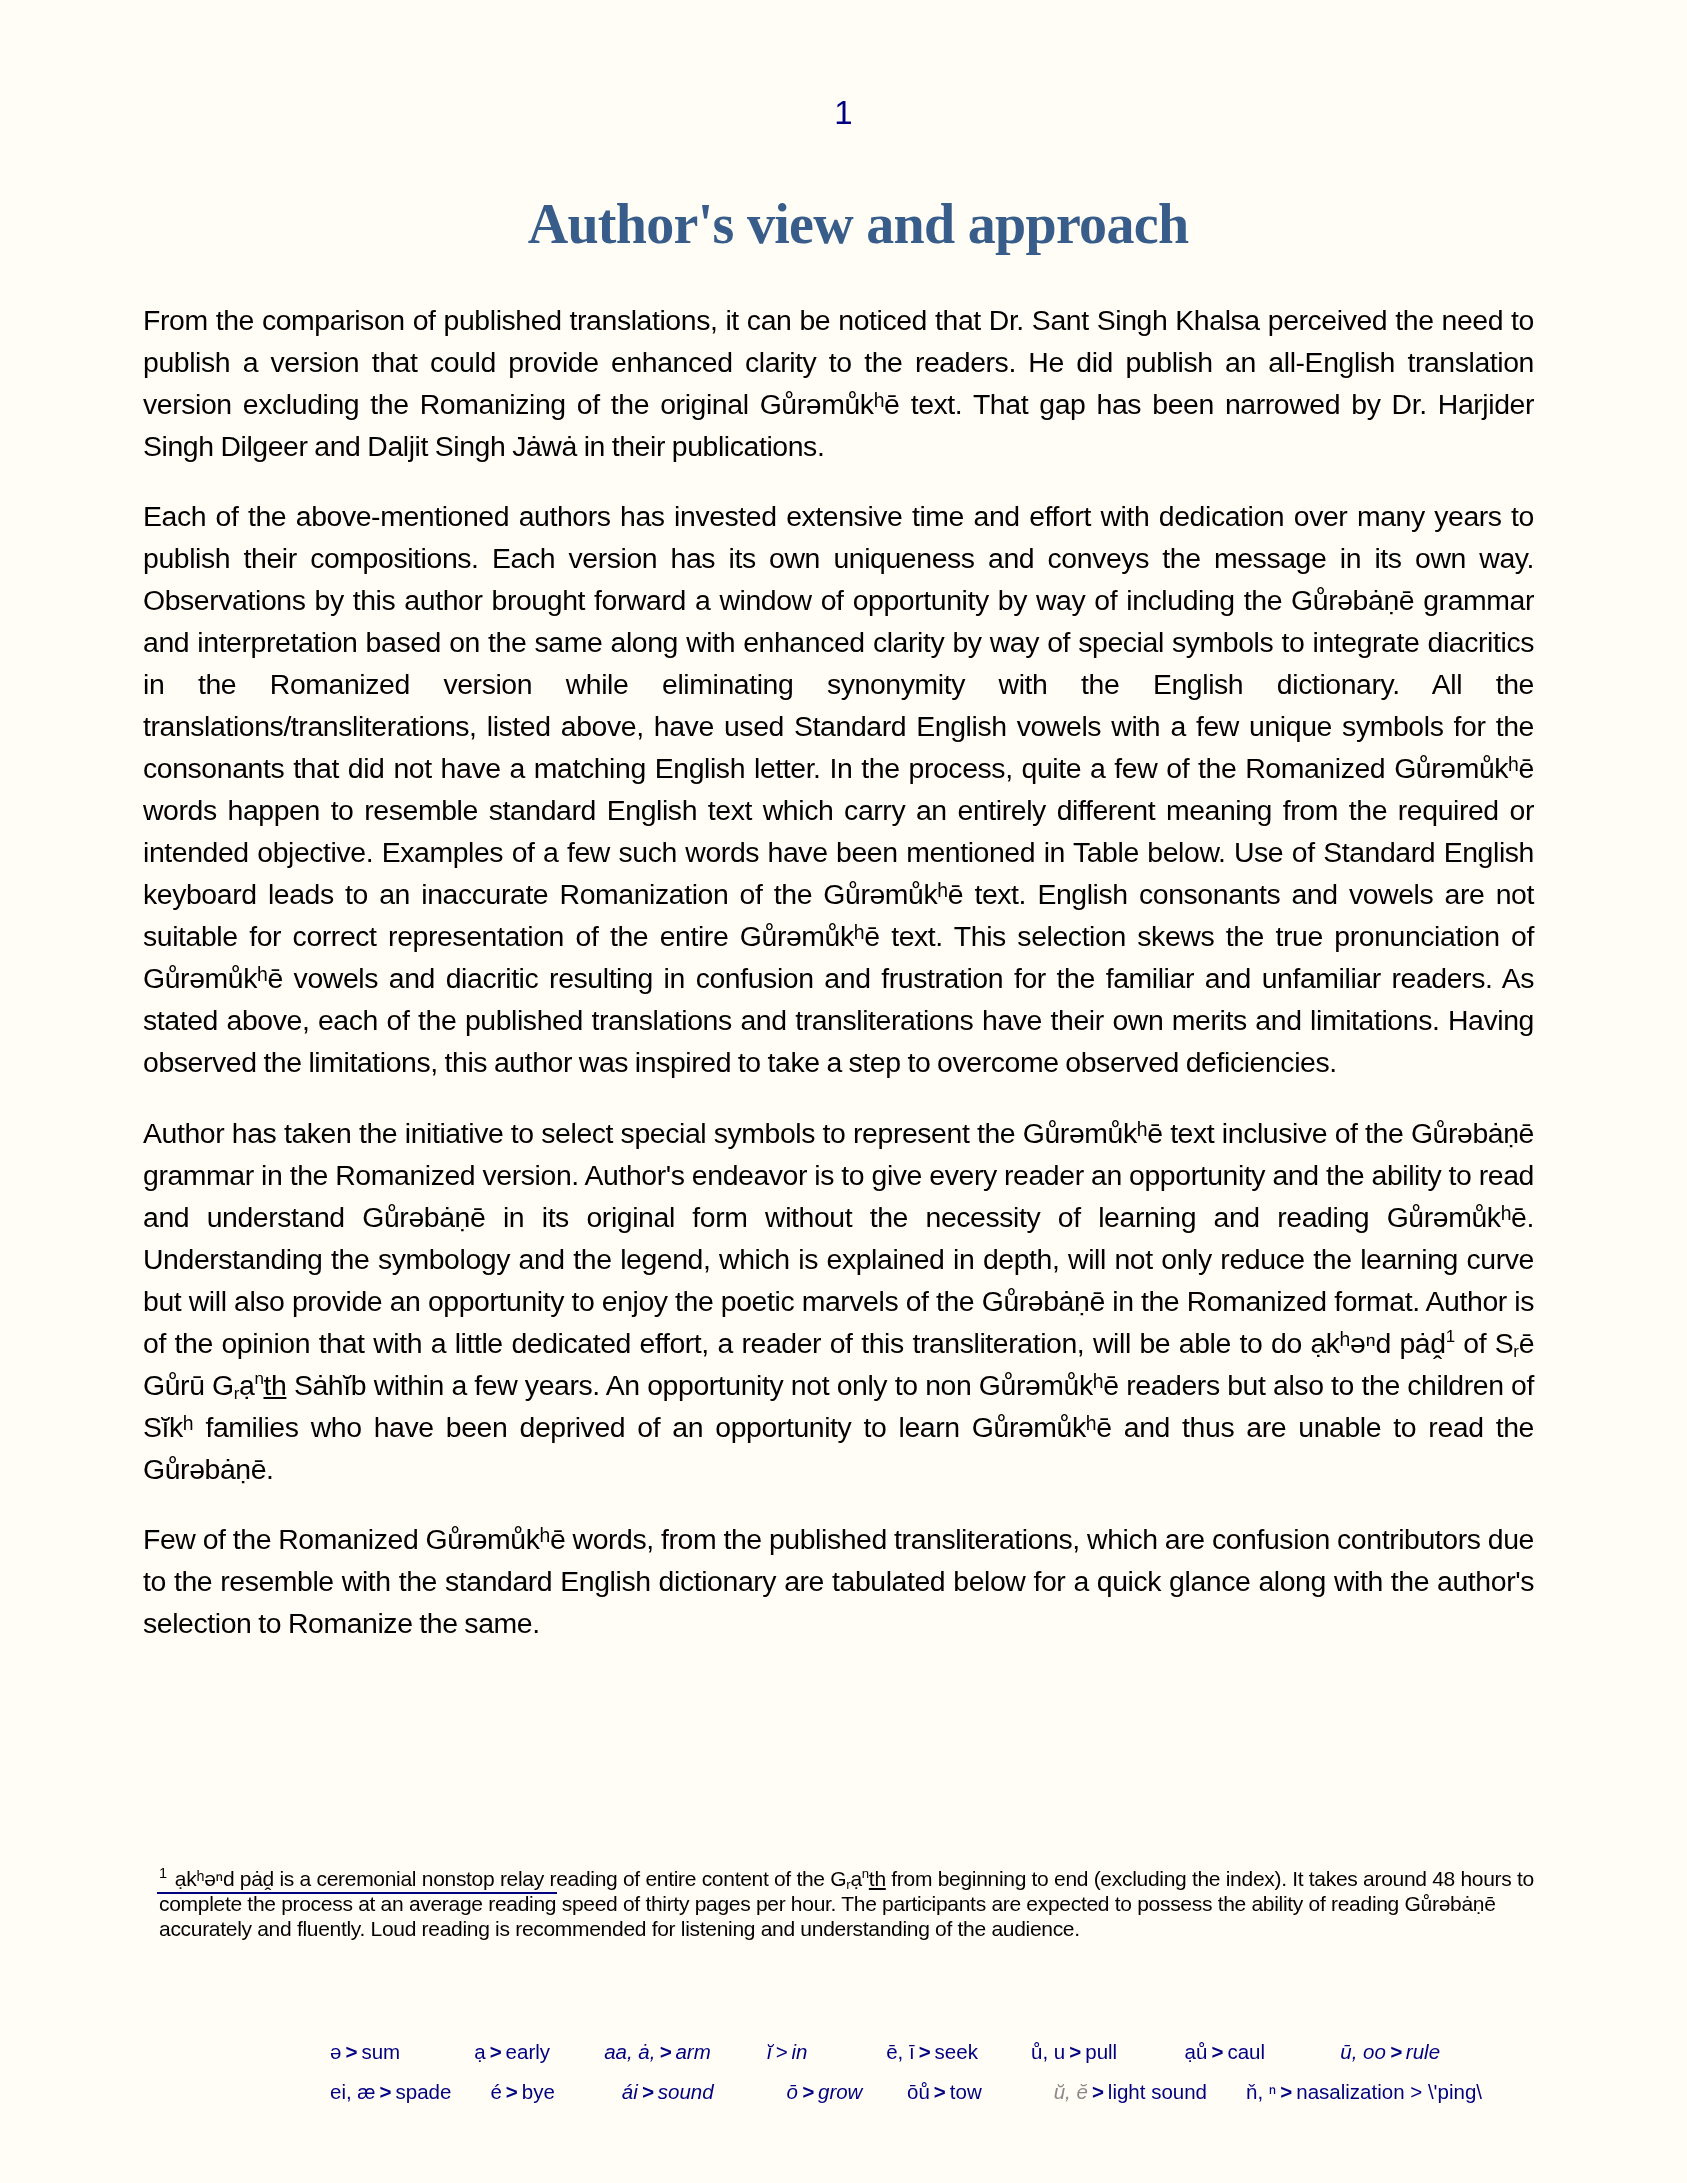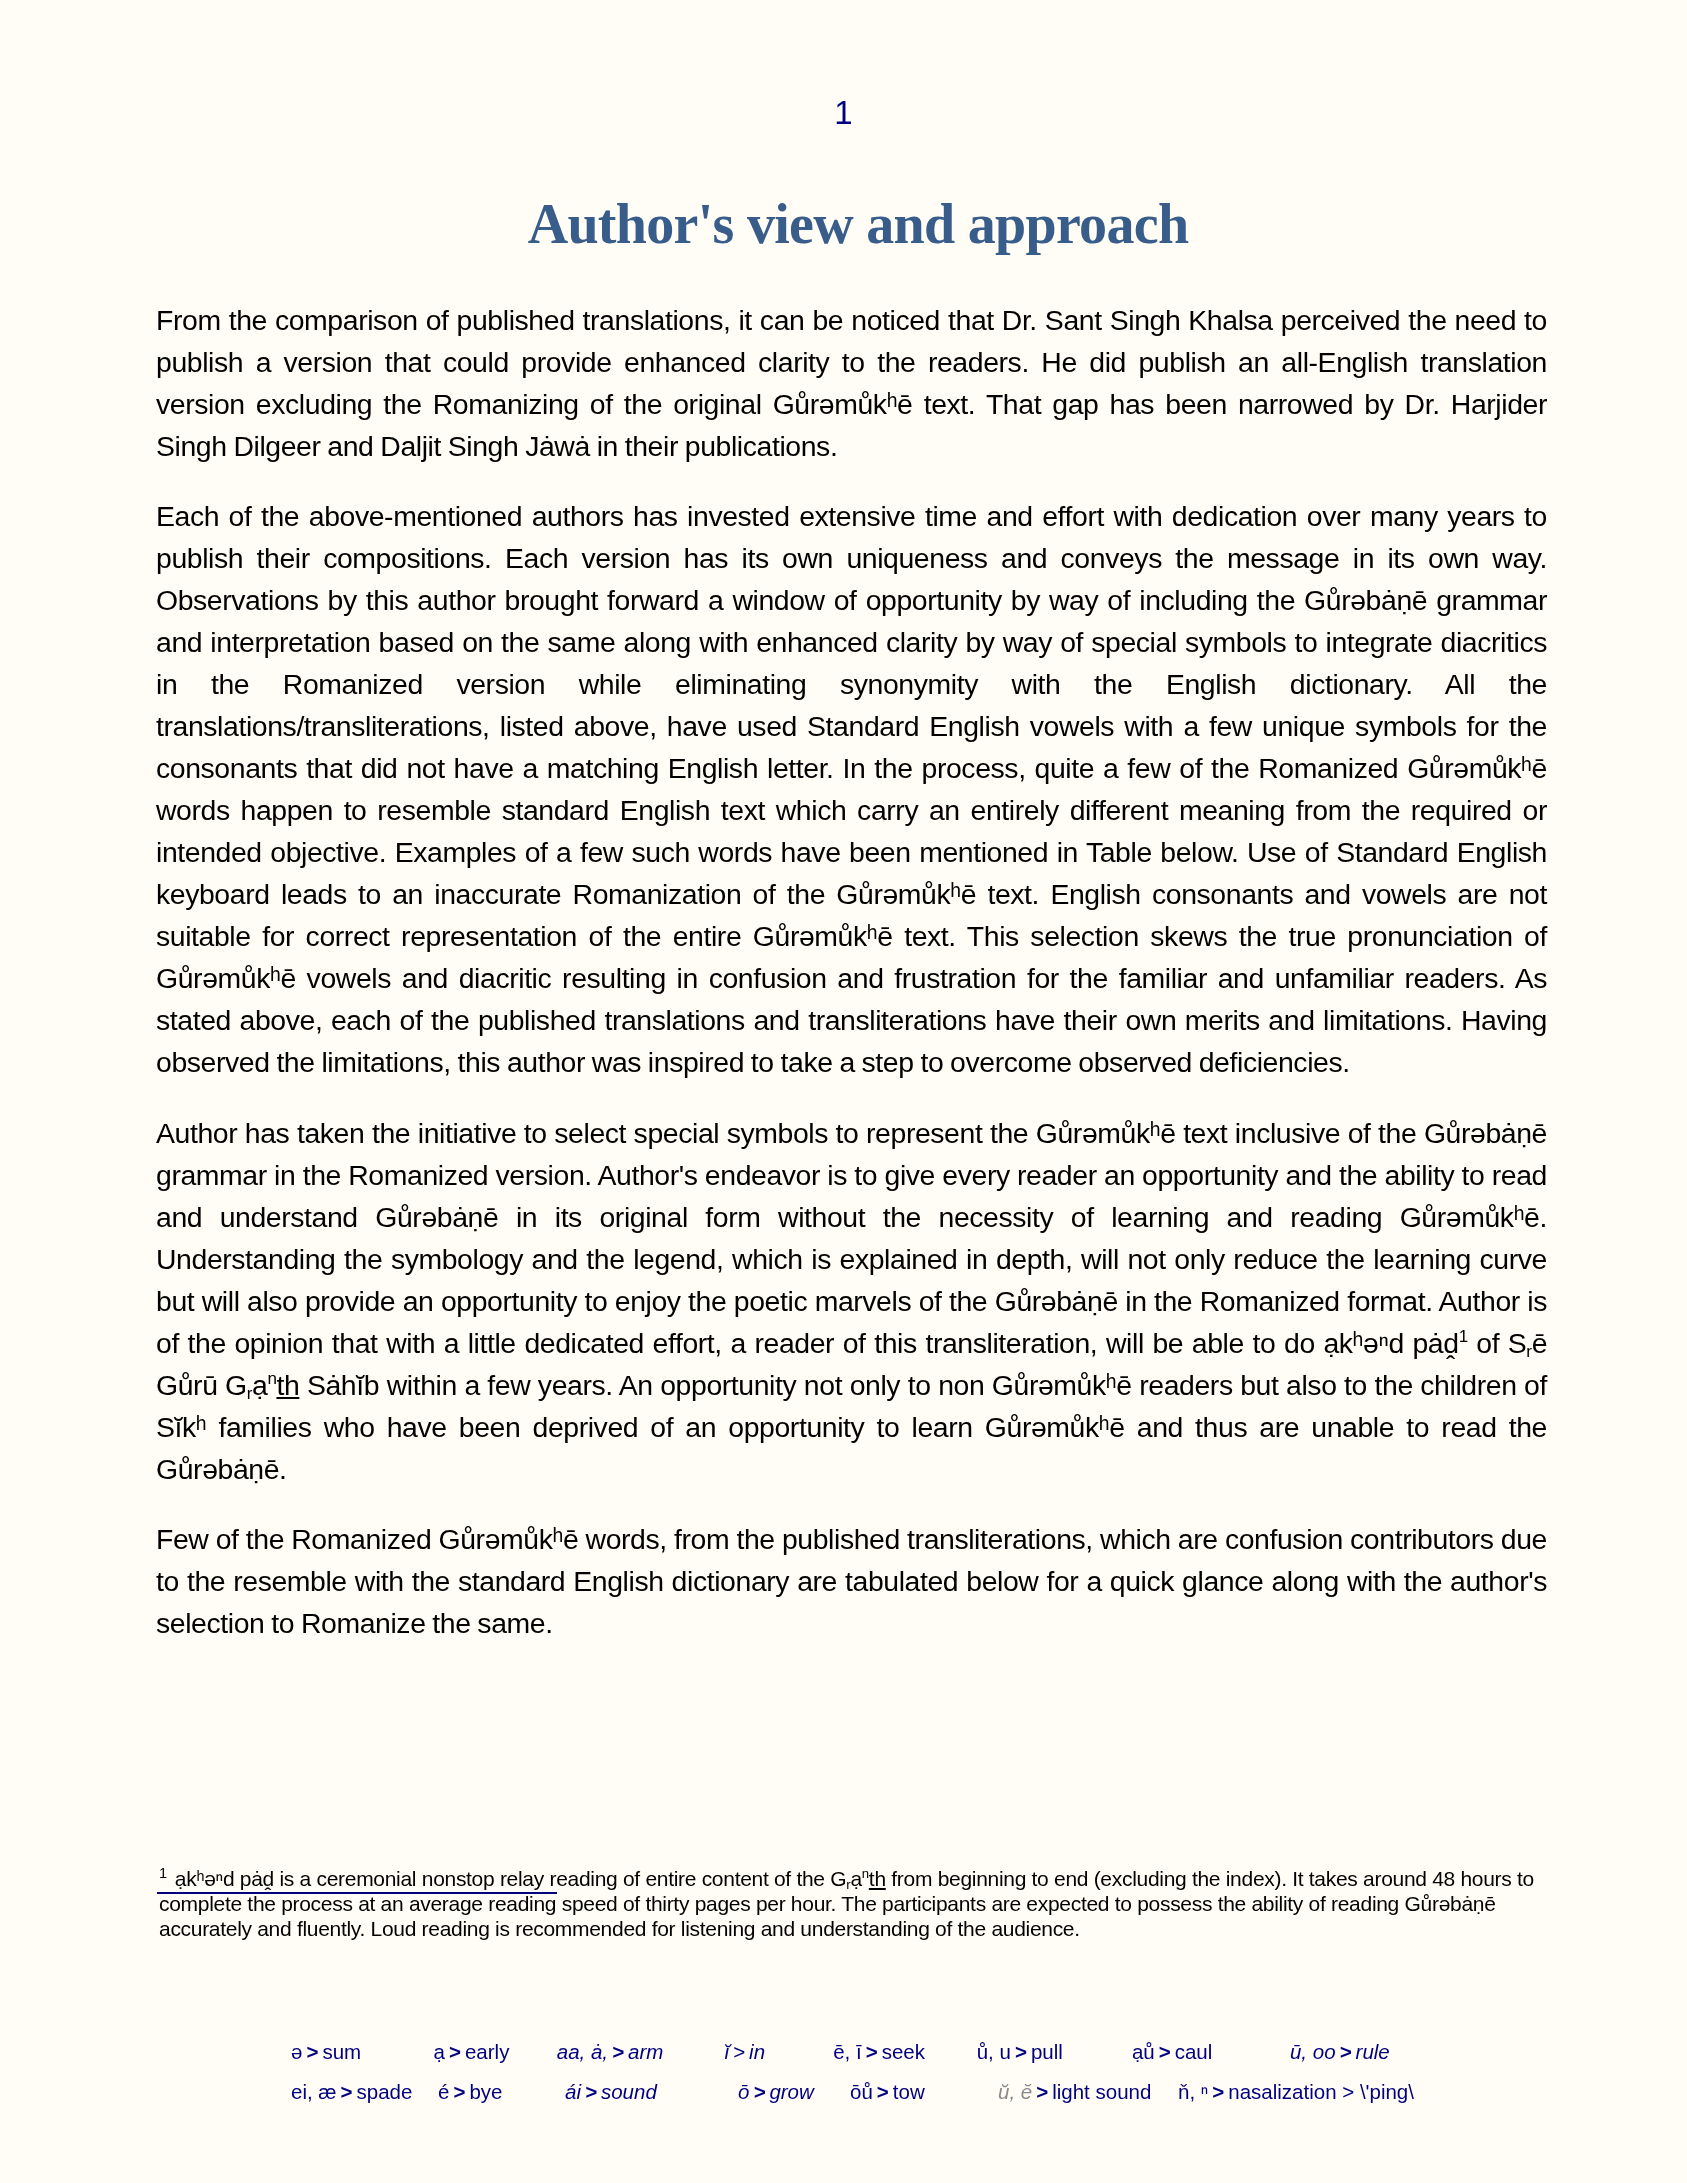--- a/index.html
+++ b/index.html
@@ -18,21 +18,21 @@
   }
   .page-title {
     position: absolute; top: 192px; left: 0; width: 1674px;
     text-align: center; font-size: 56px; font-weight: bold;
     color: #385d8a;
     font-family: "Liberation Serif", "DejaVu Serif", serif;
     letter-spacing: -0.7px;
     margin-left: 21px;
   }
   .body-text {
-    position: absolute; left: 156px; width: 1391px; top: 299px;
+    position: absolute; left: 143px; width: 1391px; top: 299px;
   }
   .para {
     font-size: 28.4px; line-height: 42px;
     text-align: justify; margin: 0 0 28.4px 0;
     letter-spacing: -0.4px; word-spacing: -0.7px;
   }
   .para sup { font-size: 17px; line-height: 0; vertical-align: 10.6px; }
   .para sub { font-size: 17px; line-height: 0; vertical-align: -4px; }
   .ul { text-decoration: underline; }
   .footnote-rule {
@@ -44,21 +44,21 @@
     font-size: 21px; line-height: 25px; letter-spacing: -0.3px;
   }
   .footnote .fn-mark { font-size: 14.6px; vertical-align: 8px; line-height: 0; margin-right: 8px; }
   .footnote sup { font-size: 13.2px; line-height: 0; vertical-align: 8px; }
   .footnote sub { font-size: 13.2px; line-height: 0; vertical-align: -2.6px; }
   .legend {
     position: absolute; left: 291px; top: 2032px; width: 1191px;
     color: #000080; font-size: 20.5px;
   }
   .legend-row { display: flex; height: 40px; align-items: center; }
-  .legend-item { white-space: nowrap; }
+  .legend-item { white-space: nowrap; margin-left: 39px; }
   .legend-item .sym { }
   .legend-item .arrow { font-weight: bold; margin: 0 4px; }
   .legend-item .sym.grey { color: #8a8a8a; font-style: italic; }
   .c1 { width: 147px; } .c2 { width: 127px; } .c3 { width: 173px; font-style: italic; }
   .c4 { width: 112px; font-style: italic; } .c5 { width: 148px; } .c6 { width: 160px; }
   .c7 { width: 163px; } .c8 { width: 198px; font-style: italic; }
 </style>
 </head>
 <body>
 

